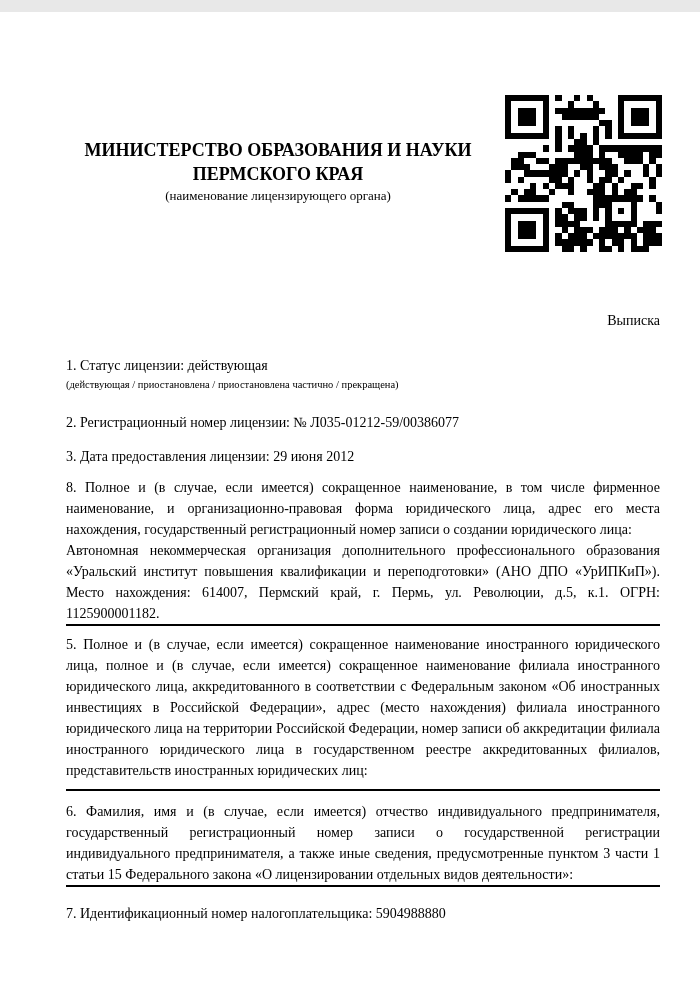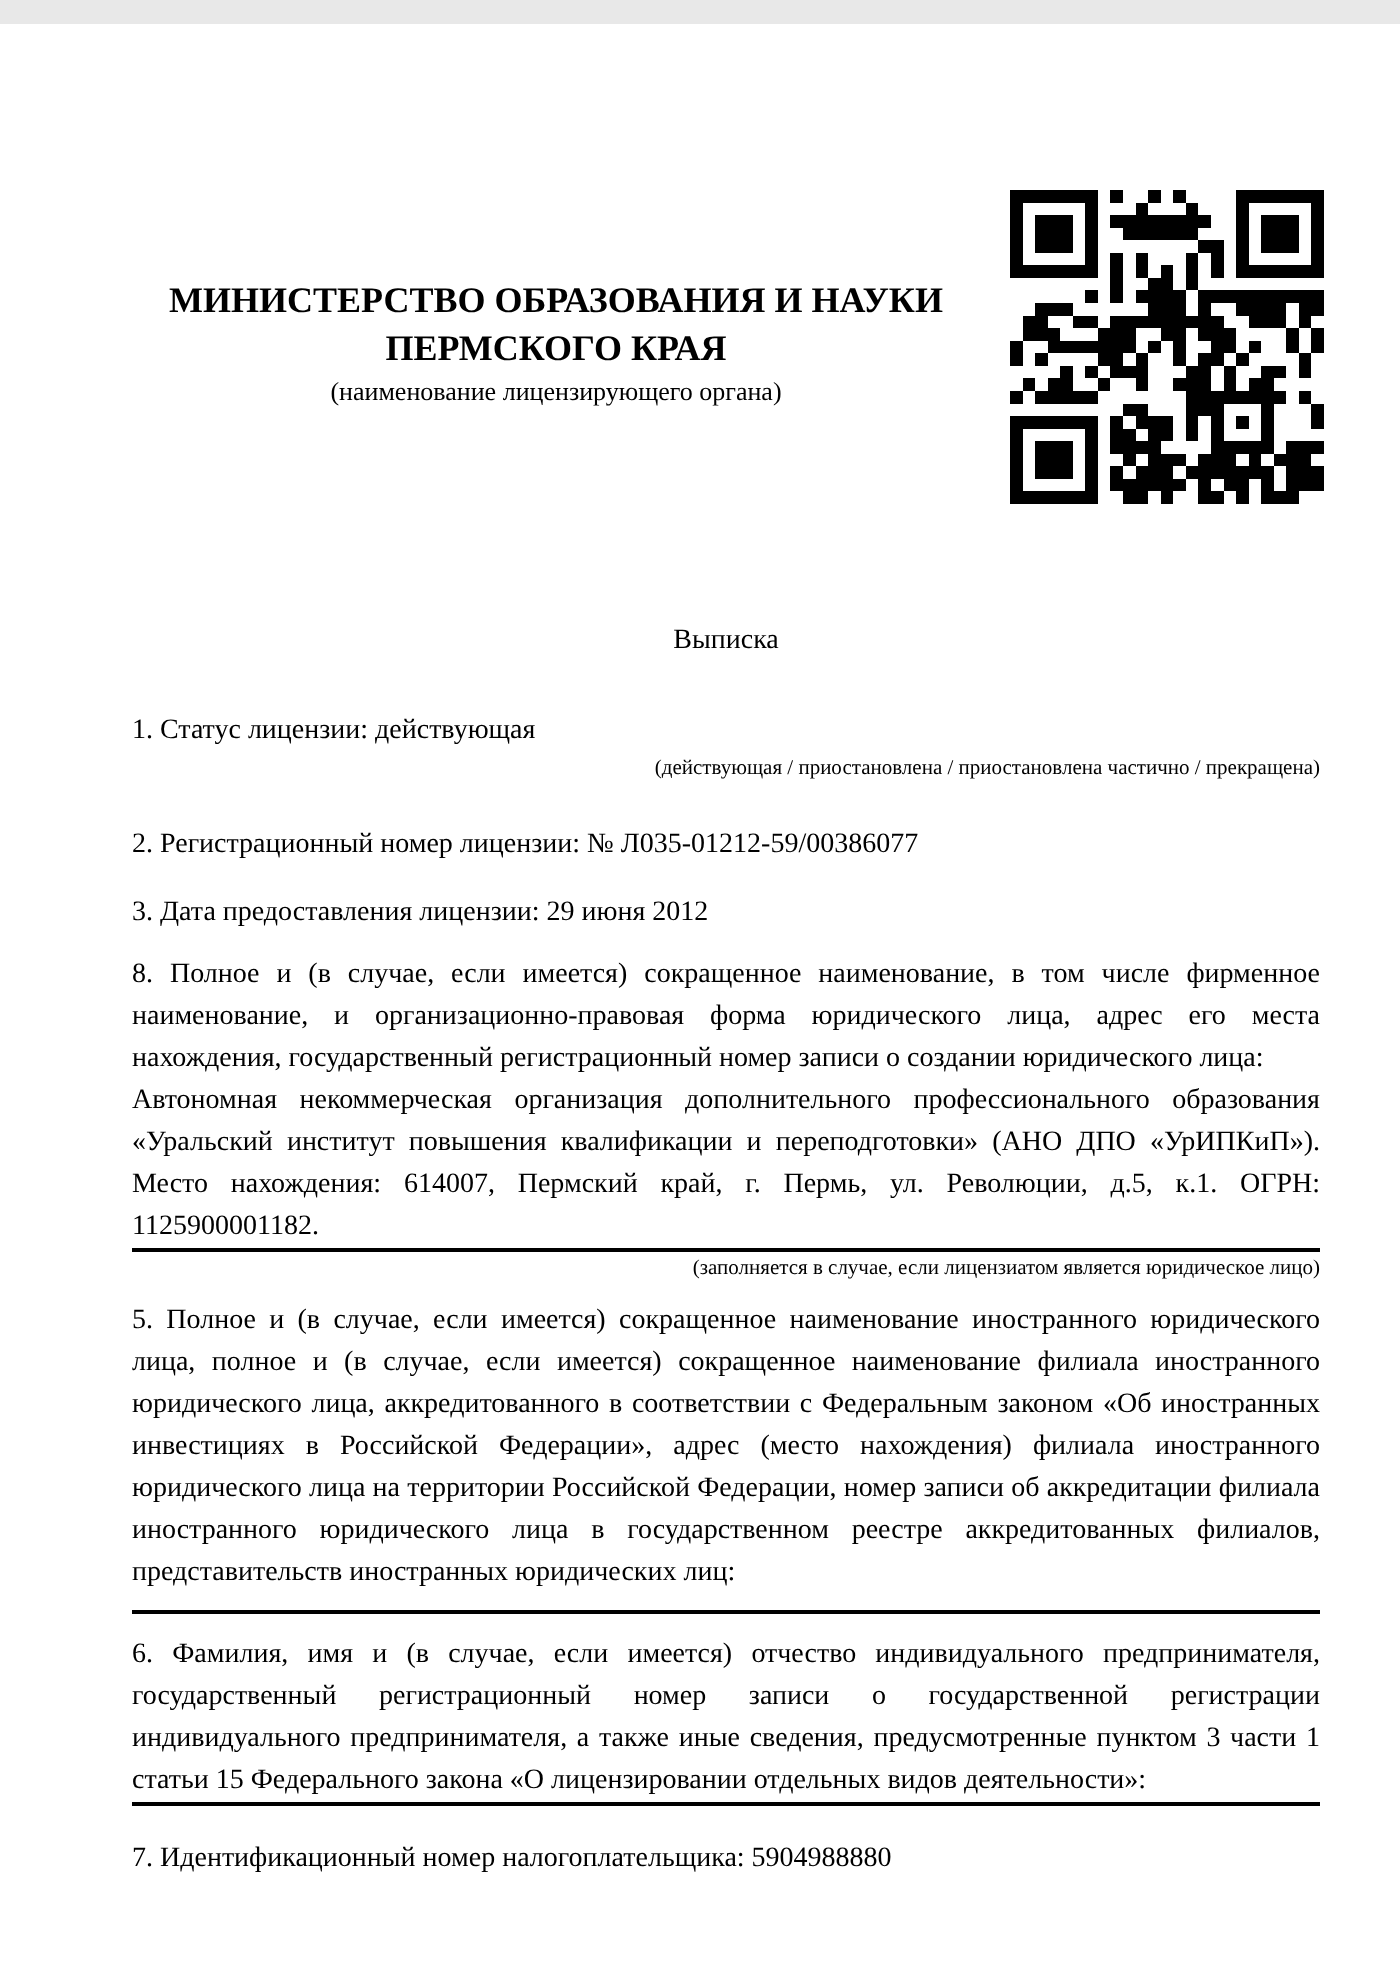--- a/index.html
+++ b/index.html
@@ -39,27 +39,27 @@
     margin-top: 3px;
   }
   .content {
     position: absolute;
     left: 66px;
     top: 298px;
     width: 594px;
     font-size: 14px;
     line-height: 21px;
   }
-  .doc-title { text-align: center; }
+  .doc-title { text-align: right; }
   .para { margin: 0; }
   .just { text-align: justify; }
   .note {
     font-size: 10.5px;
     line-height: 14px;
-    text-align: right;
+    text-align: left;
     margin-top: 2px;
   }
   .rule {
     border-top: 2px solid #000;
     height: 0;
     margin: 0;
   }
   .mt24 { margin-top: 24px; }
   .mt20 { margin-top: 20px; }
   .mt16 { margin-top: 16px; }
@@ -426,21 +426,20 @@
     <p class="para mt24">1. Статус лицензии: действующая</p>
     <div class="note">(действующая / приостановлена / приостановлена частично / прекращена)</div>
 
     <p class="para mt20">2. Регистрационный номер лицензии: № Л035-01212-59/00386077</p>
 
     <p class="para mt13">3. Дата предоставления лицензии: 29 июня 2012</p>
 
     <p class="para just mt10">8. Полное и (в случае, если имеется) сокращенное наименование, в том числе фирменное наименование, и организационно-правовая форма юридического лица, адрес его места нахождения, государственный регистрационный номер записи о создании юридического лица:</p>
     <p class="para just">Автономная некоммерческая организация дополнительного профессионального образования «Уральский институт повышения квалификации и переподготовки» (АНО ДПО «УрИПКиП»). Место нахождения: 614007, Пермский край, г. Пермь, ул. Революции, д.5, к.1. ОГРН: 1125900001182.</p>
     <div class="rule"></div>
-    <div class="note">(заполняется в случае, если лицензиатом является юридическое лицо)</div>
 
     <p class="para just mt8">5. Полное и (в случае, если имеется) сокращенное наименование иностранного юридического лица, полное и (в случае, если имеется) сокращенное наименование филиала иностранного юридического лица, аккредитованного в соответствии с Федеральным законом «Об иностранных инвестициях в Российской Федерации», адрес (место нахождения) филиала иностранного юридического лица на территории Российской Федерации, номер записи об аккредитации филиала иностранного юридического лица в государственном реестре аккредитованных филиалов, представительств иностранных юридических лиц:</p>
     <div class="rule mt8"></div>
 
     <p class="para just mt10">6. Фамилия, имя и (в случае, если имеется) отчество индивидуального предпринимателя, государственный регистрационный номер записи о государственной регистрации индивидуального предпринимателя, а также иные сведения, предусмотренные пунктом 3 части 1 статьи 15 Федерального закона «О лицензировании отдельных видов деятельности»:</p>
     <div class="rule"></div>
 
     <p class="para mt16">7. Идентификационный номер налогоплательщика: 5904988880</p>
 
   </div>

